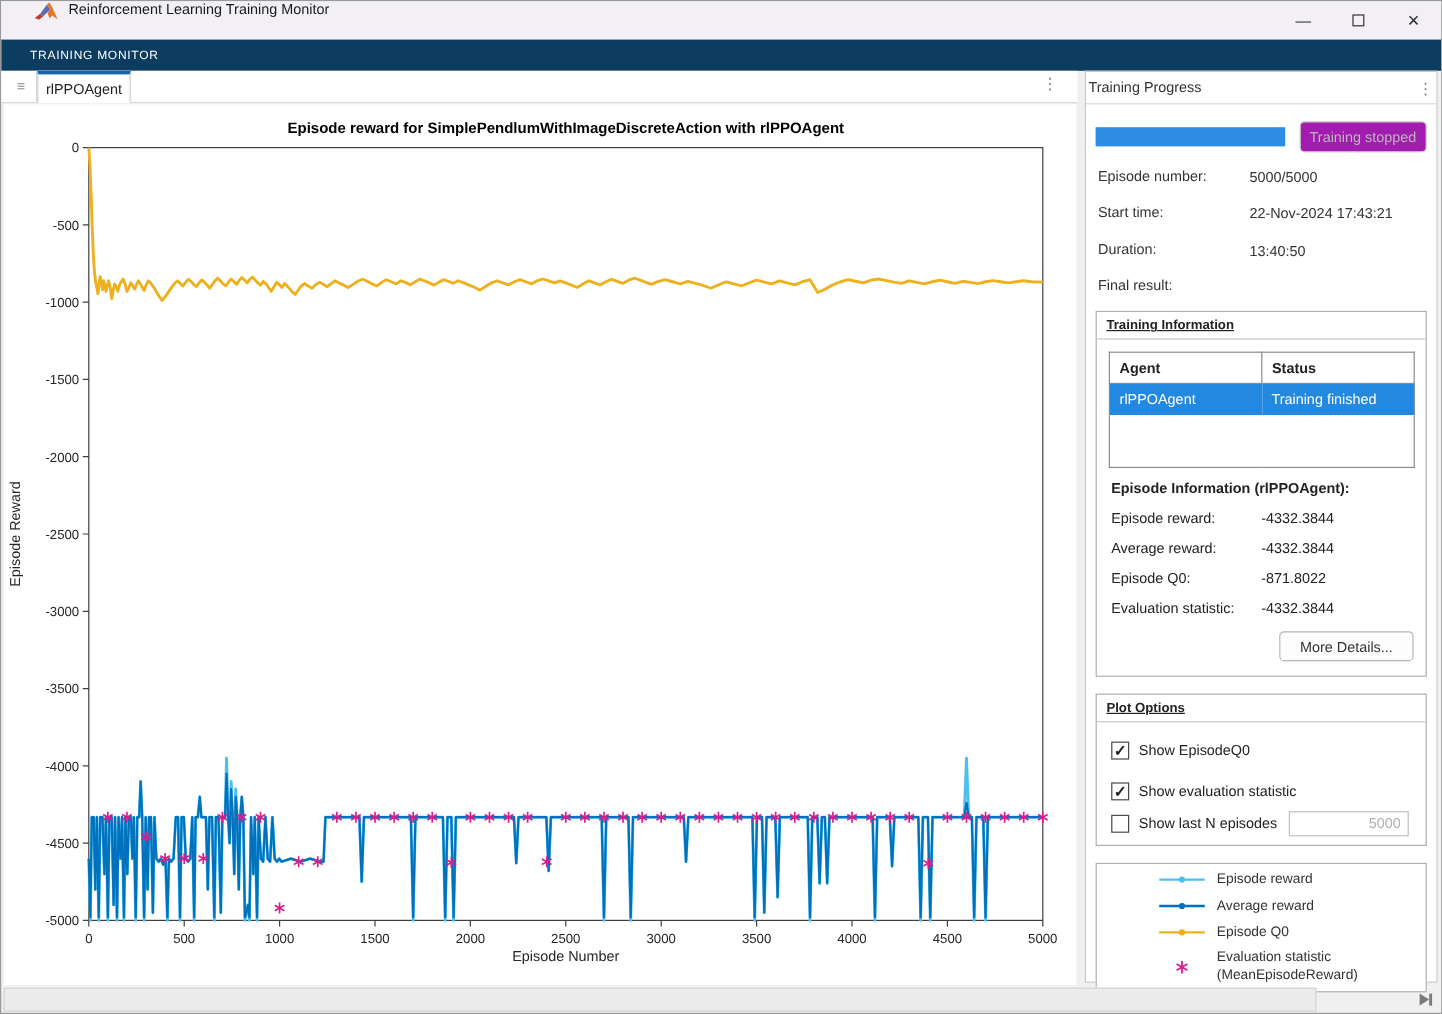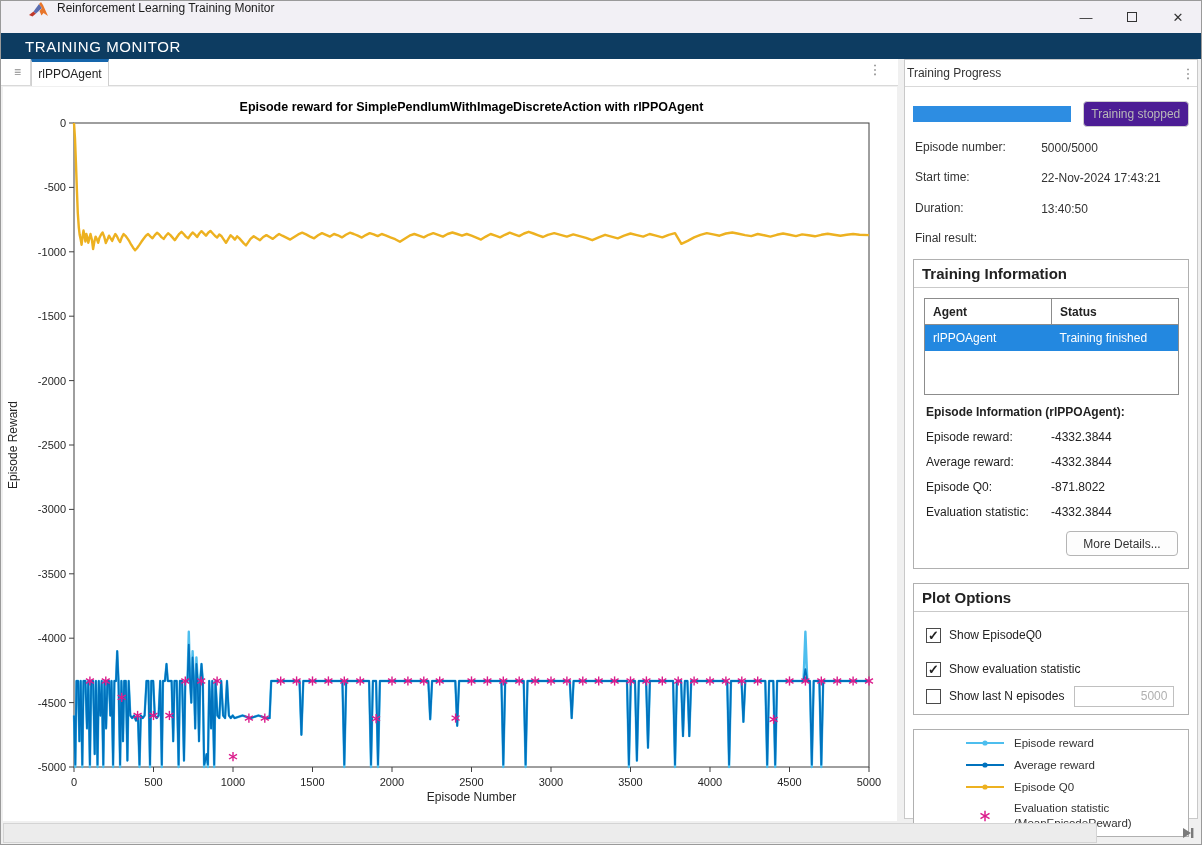--- a/index.html
+++ b/index.html
@@ -10,21 +10,21 @@
   
   #titlebar { position:absolute; left:0; top:0; width:1200px; height:32px; background:#f2f0f5; display:flex; align-items:flex-start; }
   #matlab-logo { margin-left:28px; width:20px; height:18px; }
   #window-title { margin-left:8px; font-size:12px; color:#1a1a1a; }
   #win-controls { position:absolute; right:0; top:0; height:32px; display:flex; }
   .win-btn { width:46px; height:32px; display:flex; align-items:center; justify-content:center; color:#333; font-size:13px; }
   .max-glyph { display:inline-block; width:10px; height:10px; border:1.2px solid #333; }
 
   
   #toolstrip { position:absolute; left:0; top:32px; width:1200px; height:26px; background:#0d3c61; color:#fff; display:flex; align-items:center; }
-  #toolstrip span { margin-left:24px; font-size:15px; letter-spacing:0.6px; }
+  #toolstrip span { margin-left:24px; font-size:10px; letter-spacing:0.6px; }
 
   
   #tabrow { position:absolute; left:0; top:58px; width:897px; height:27px; background:#fff; border-bottom:1px solid #d9d9d9; }
   #tab-menu-btn { position:absolute; left:4px; top:0; width:26px; height:26px; border-right:1px solid #d5d5d5; color:#8a8a8a; display:flex; align-items:center; justify-content:center; font-size:12px; }
   #agent-tab { position:absolute; left:30px; top:0; width:78px; height:27px; background:#fff; border-left:1px solid #d0d0d0; border-right:1px solid #d0d0d0; border-top:3px solid #1565ab; display:flex; align-items:center; justify-content:center; font-size:12px; color:#222; }
   #chart-ellipsis { position:absolute; right:14px; top:3px; width:18px; height:20px; color:#777; text-align:center; font-size:13px; }
 
   
   #figure { position:absolute; left:2px; top:86px; width:894px; height:734px; background:#fff; }
   #plot { position:absolute; left:0; top:0; }
@@ -32,28 +32,28 @@
 
   
   #panel { position:absolute; left:903px; top:58px; width:294px; height:760px; background:#fff; border:1px solid #c9c9c9; }
   #panel-header { height:27px; border-bottom:1px solid #d9d9d9; display:flex; align-items:center; justify-content:space-between; padding:0 2px; }
   #panel-title { font-size:12px; color:#333; }
   .ellipsis { color:#777; font-size:13px; width:14px; text-align:center; }
 
   #progress-row { display:flex; align-items:center; margin:14px 8px 4px 8px; }
   #progress-track { width:160px; height:16px; background:#e8e8e8; }
   #progress-fill { height:16px; background:#2d8de2; }
-  #stop-btn { margin-left:12px; width:108px; height:26px; border:1px solid #cfcfcf; border-radius:4px; background:#4c1d95; color:#b8b8b8; font-size:12px; display:flex; align-items:center; justify-content:center; }
+  #stop-btn { margin-left:12px; width:108px; height:26px; border:1px solid #cfcfcf; border-radius:4px; background:#a21caf; color:#b8b8b8; font-size:12px; display:flex; align-items:center; justify-content:center; }
 
   .field-row { display:flex; margin:13px 8px 0 10px; }
   .field-label { width:128px; color:#333; }
   .field-value { width:150px; color:#333; line-height:1.45; }
 
   .sub-panel { margin:14px 8px 0 8px; border:1px solid #b0b0b0; background:#fff; }
-  .sub-title { font-weight:bold; font-size:15px; padding:5px 8px; border-bottom:1px solid #cicicc; border-bottom:1px solid #c9c9c9; }
+  .sub-title { font-weight:bold; font-size:11px; padding:5px 8px; border-bottom:1px solid #cicicc; border-bottom:1px solid #c9c9c9;text-decoration:underline; }
 
   #agent-table { margin:10px; border:1px solid #8c8c8c; width:255px; border-collapse:collapse;padding-left:32px; }
   #agent-table th { text-align:left; font-weight:bold; border:1px solid #8c8c8c; height:26px; padding:0 8px; background:#fff; }
   #agent-table td { height:26px; padding:0 8px; }
   tr.selected { background:#2388e0; color:#fff; }
   #agent-table .spacer td { height:44px; background:#fff; }
 
   .ep-info-title { font-weight:bold; margin:6px 12px 2px 12px; }
   .stat-row { display:flex; margin:11px 12px 0 12px; }
   .stat-label { width:125px; }

